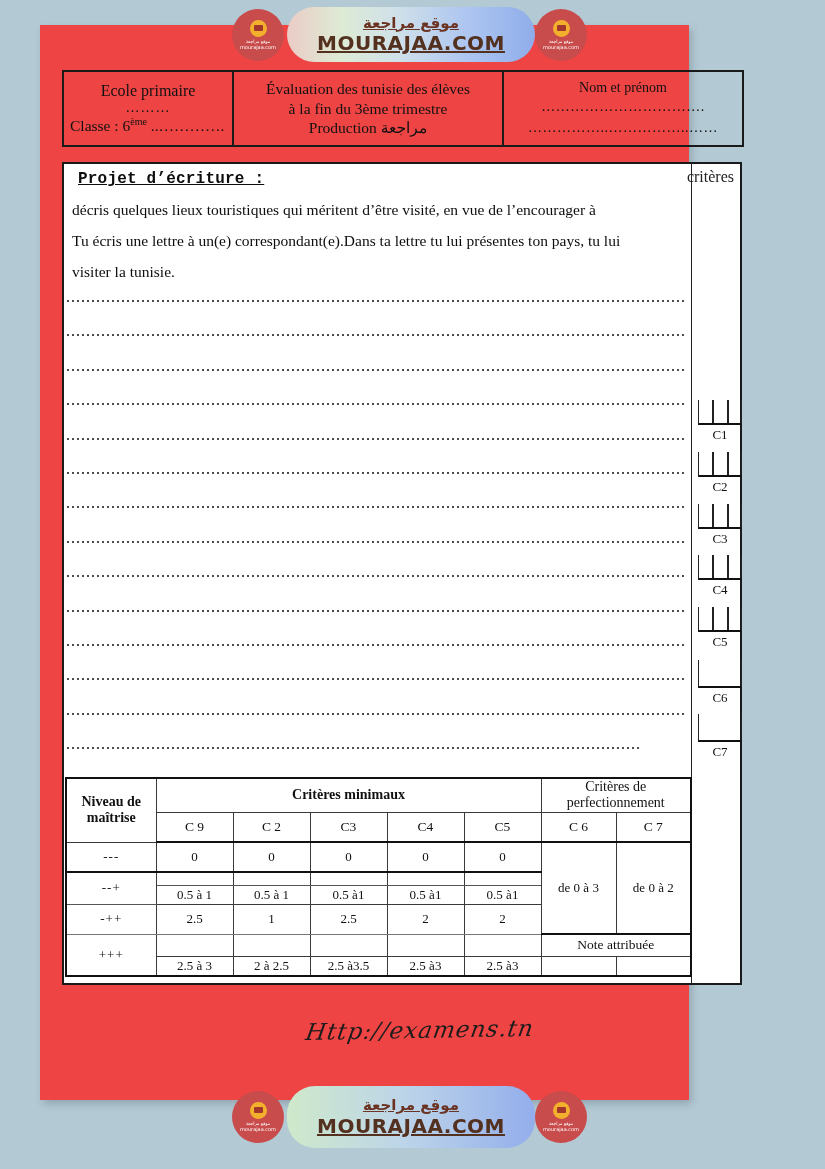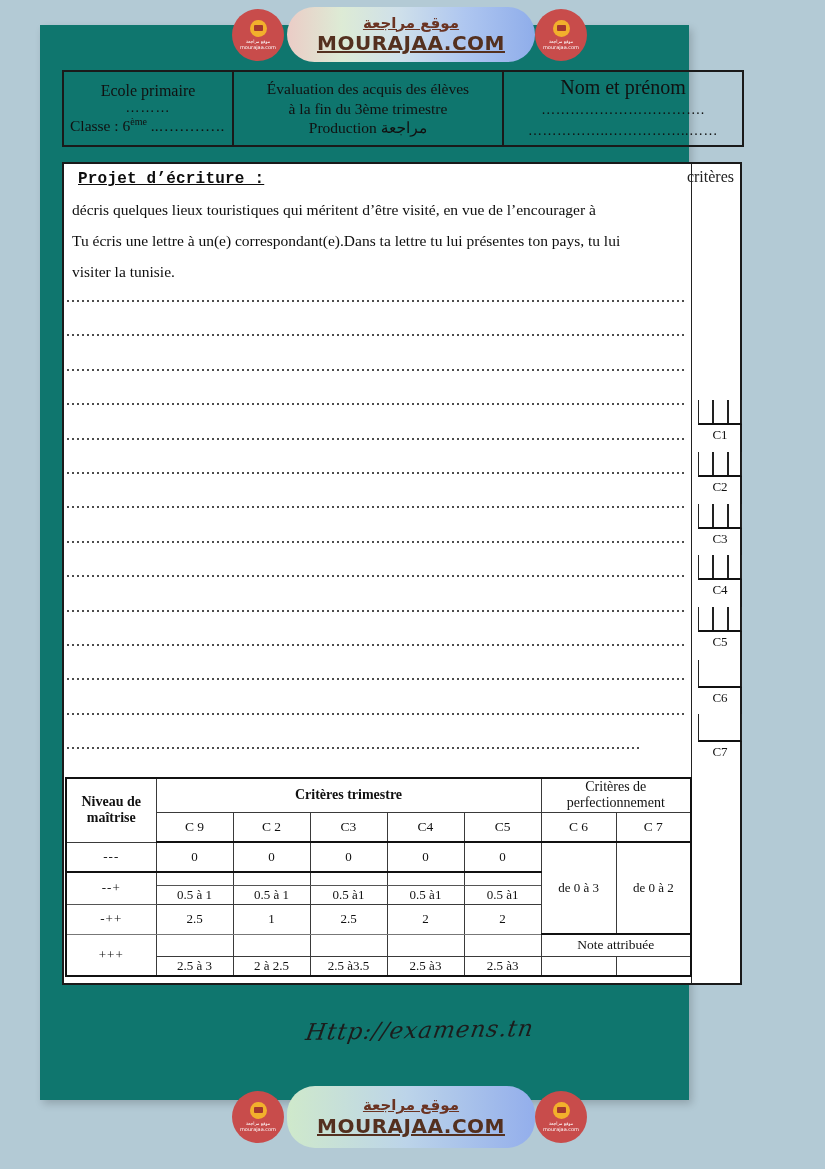--- a/index.html
+++ b/index.html
@@ -1,18 +1,18 @@
 <!DOCTYPE html>
 <html><head>
 <meta charset="utf-8">
 <style>
   * { margin:0; padding:0; box-sizing:border-box; }
   body { font-family:"Liberation Serif", serif; }
   .canvas { position:relative; width:825px; height:1169px; background:#b3cad5; overflow:hidden; }
-  .page { position:absolute; left:40px; top:25px; width:649px; height:1075px; background:#0f766e;
+  .page { position:absolute; left:40px; top:25px; width:649px; height:1075px; background:#ef4444;
           box-shadow:3px 4px 8px rgba(0,0,0,.18); }
 
   
   .banner { position:absolute; left:232px; width:360px; height:60px; }
   .pill { position:absolute; left:55px; top:0; width:248px; height:55px; border-radius:28px;
           display:flex; flex-direction:column; align-items:center; justify-content:center; }
   .pill-top { background:linear-gradient(90deg,#ebccc6 0%,#ddebd5 22%,#cfe0ea 45%,#aec6f0 72%,#8fadea 100%); }
   .pill-bottom { background:linear-gradient(90deg,#cfe9cb 0%,#bcd4e9 48%,#93aeec 100%); }
   .pill .ar { font-family:"DejaVu Sans", sans-serif; font-size:15px; font-weight:bold; color:#6b3322;
               text-decoration:underline; line-height:1.25; }
@@ -94,26 +94,26 @@
 
     <table class="idtable">
       <tbody>
           <tr>
         <td class="c1">
           <div class="school">Ecole primaire</div>
           <div class="schooldots">………</div>
           <div class="classline"><span>Classe : 6</span><sup>ème</sup><span> ..………….</span></div>
         </td>
         <td class="c2">
-          <div>Évaluation des acquis des élèves</div>
+          <div>Évaluation des tunisie des élèves</div>
           <div>à la fin du 3ème trimestre</div>
           <div>Production مراجعة</div>
         </td>
         <td class="c3">
-          <div style="font-size:20px;">Nom et prénom</div>
+          <div style="font-size:14px;">Nom et prénom</div>
           <div class="namedots">…………………………….</div>
           <div class="namedots">……………..……………..……</div>
         </td>
       </tr>
     </tbody>
       </table>
 
     <div class="mainbox">
       <div class="crit-divider"></div>
       <div class="crit-header">critères</div>
@@ -186,21 +186,21 @@
           <col style="width:77px">
           <col style="width:77px">
         <col style="width:77px">
           <col style="width:77px">
           <col style="width:75px">
           <col style="width:75px">
       </colgroup>
       <tbody>
           <tr class="h1">
         <td rowspan="2" class="bold">Niveau de maîtrise</td>
-        <td colspan="5" class="bold">Critères trimestre</td>
+        <td colspan="5" class="bold">Critères minimaux</td>
         <td colspan="2">Critères de perfectionnement</td>
       </tr>
       <tr class="h2">
         <td>C 9</td>
         <td>C 2</td>
         <td>C3</td>
         <td>C4</td>
         <td>C5</td>
         <td>C 6</td>
         <td>C 7</td>

